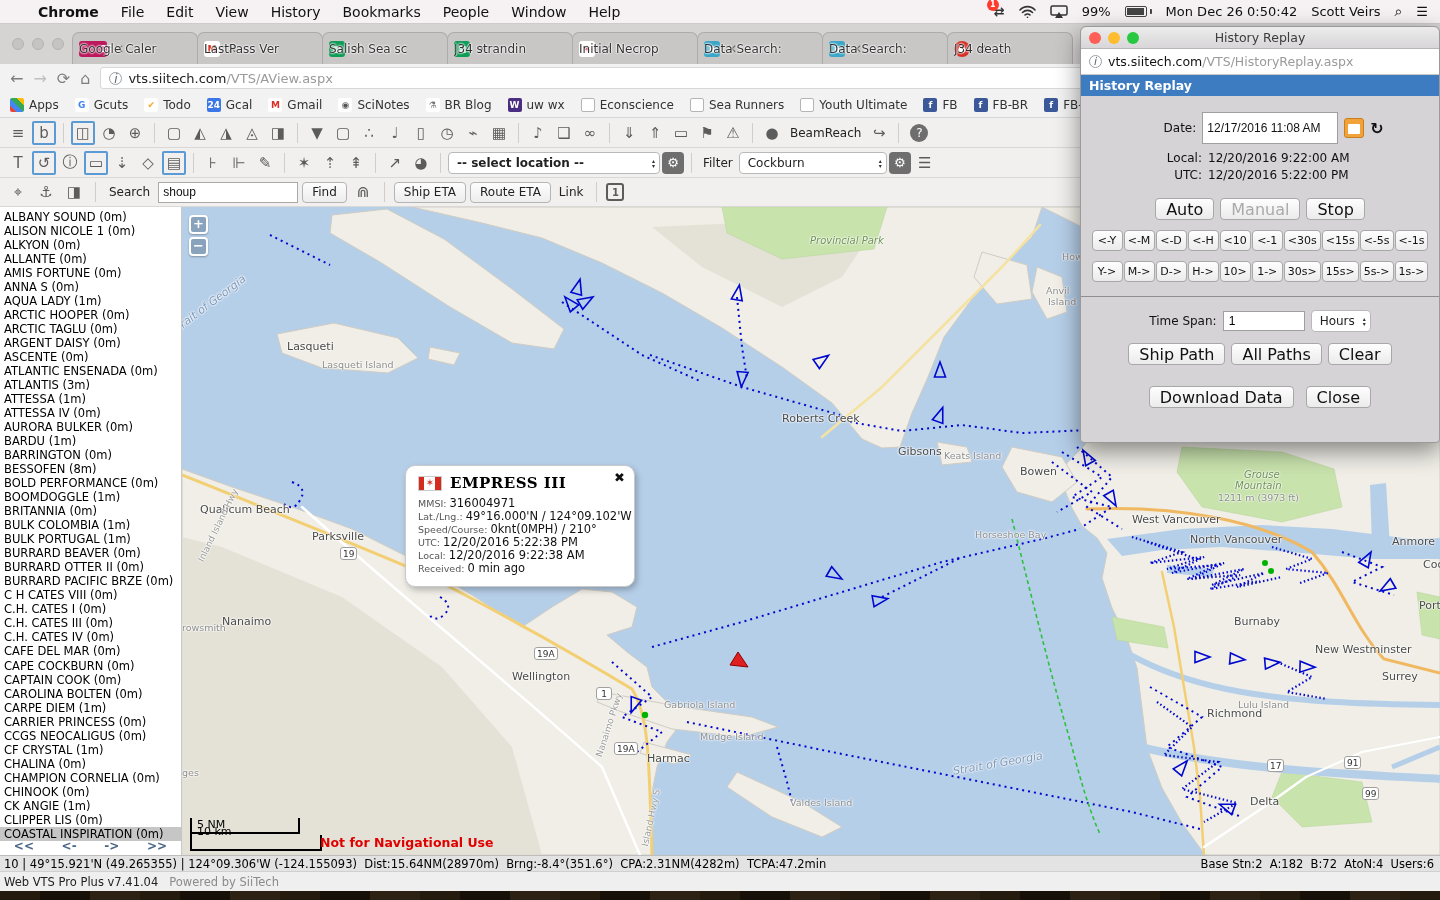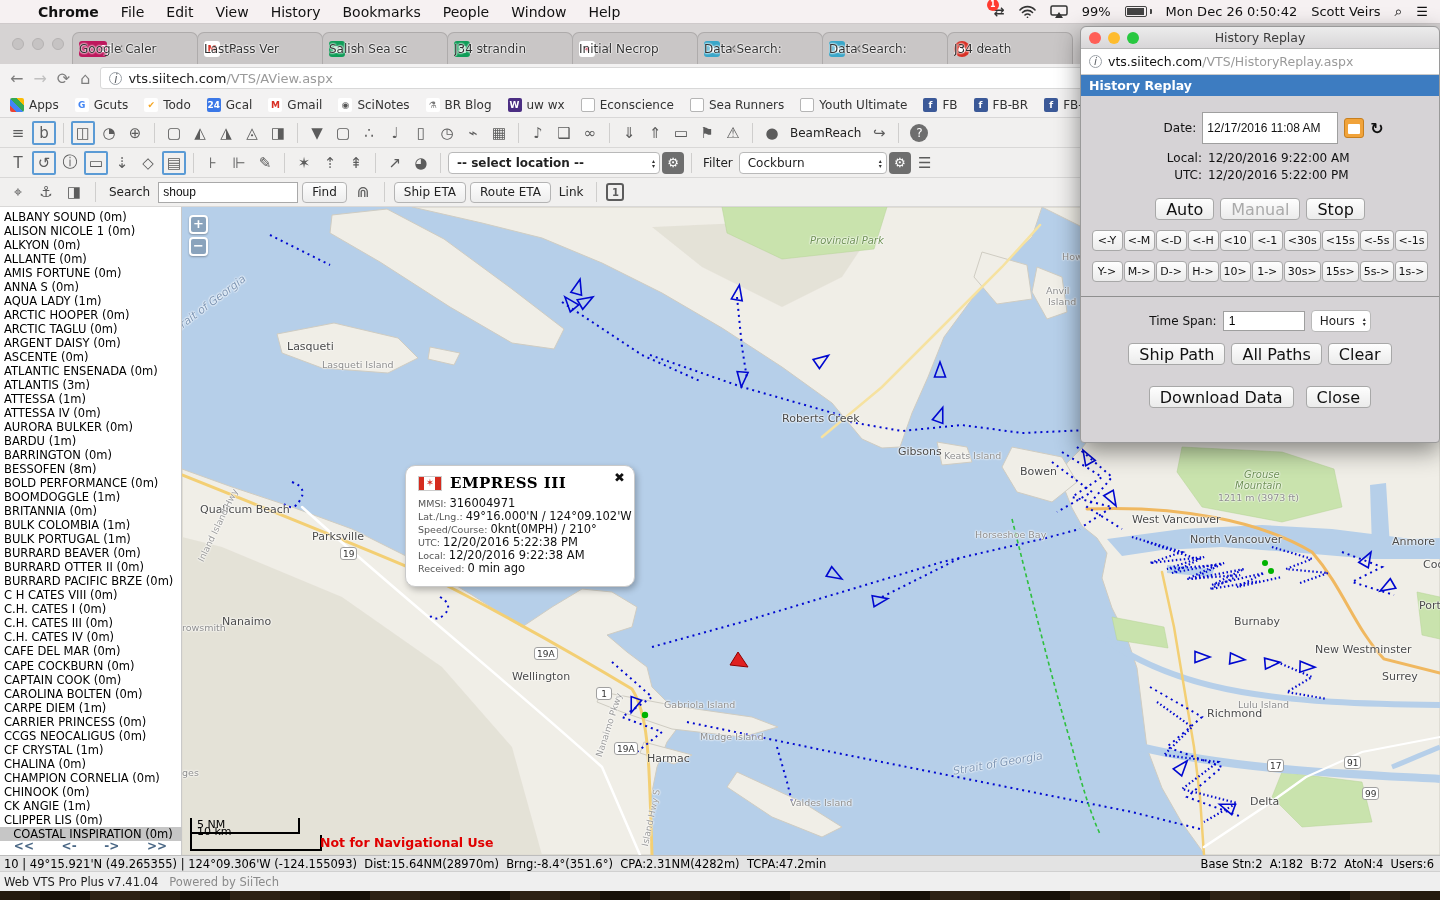--- a/index.html
+++ b/index.html
@@ -51,21 +51,21 @@
   .tselect { height:22px; background:#fff; border:1px solid #b9b9b9; border-radius:4px; font-size:12px; color:#222; display:flex; align-items:center; padding:0 4px 0 8px; gap:8px;}
   .tselect .arrows { font-size:6px; line-height:5px; color:#333; white-space:pre-line; }
   .gearbtn { width:22px; height:22px; background:#6e6e6e; border-radius:4px; color:#fff; display:flex; align-items:center; justify-content:center; font-size:13px;}
   .macbtn { height:21px; background:linear-gradient(#fdfdfd,#ededed); border:1px solid #b4b4b4; border-radius:4px; font-size:12px; color:#222; padding:0 9px; display:flex; align-items:center; font-family:inherit;}
   #searchbox { width:140px; height:21px; border:1px solid #a9a9a9; font-size:12px; padding:0 4px; background:#fff; color:#111;}
 
   
   #sidebar { position:absolute; left:0; top:207px; width:182px; height:648px; background:#fff; border-right:1px solid #c9c9c9; z-index:3; font-size:11.5px; color:#000;}
   #vessel-list { padding:3px 0 0 4px; }
   .vrow { height:14.03px; line-height:14.03px; white-space:nowrap; overflow:hidden;}
-  .vrow.sel { background:#c6c6c6; margin-left:-4px; padding-left:4px; width:182px;text-align:center;}
+  .vrow.sel { background:#c6c6c6; margin-left:-4px; padding-left:4px; width:182px;}
   #pager { position:absolute; left:0; bottom:2px; width:100%; display:flex; justify-content:space-around; font-size:12px; color:#4a6785; font-weight:bold;}
 
   
   #map { position:absolute; left:182px; top:207px; width:1258px; height:648px; background:#b6cfe9; overflow:hidden; z-index:2;}
   #map svg { position:absolute; left:0; top:0;}
   .lbl { position:absolute; white-space:nowrap; text-shadow:0 0 2px #fff,0 0 2px #fff,0 0 2px #fff; transform-origin:left top;}
   .lbl.town { font-size:11px; color:#4a4a4a;}
   .lbl.small { font-size:9.5px; color:#8d8d8d;}
   .lbl.water { font-size:11px; font-style:italic; color:#7d96b5;}
   .lbl.park { font-size:10px; font-style:italic; color:#6d9153;}

